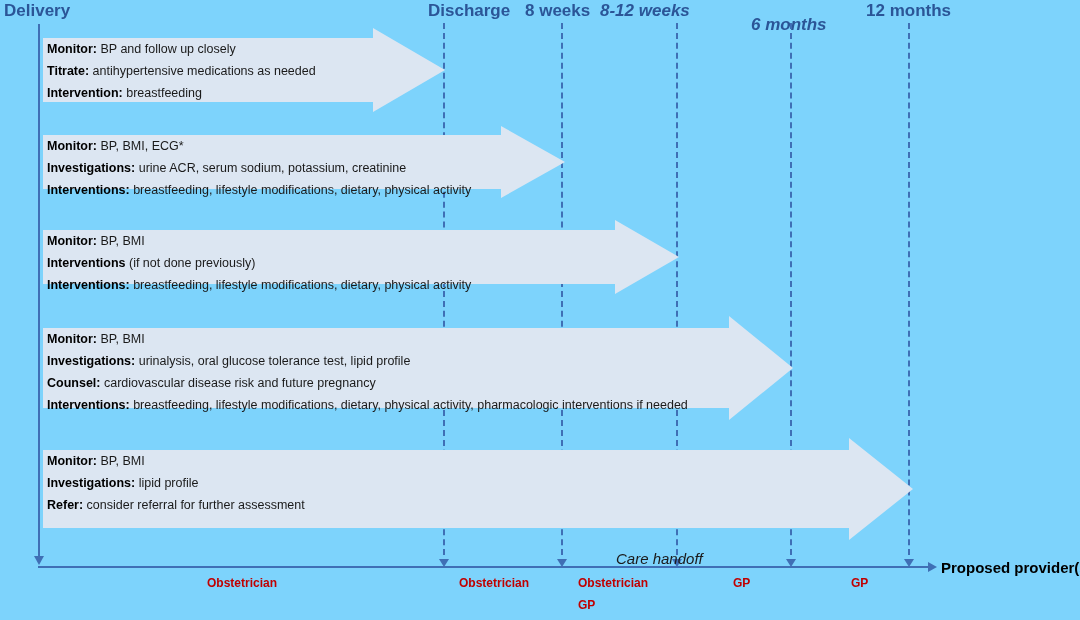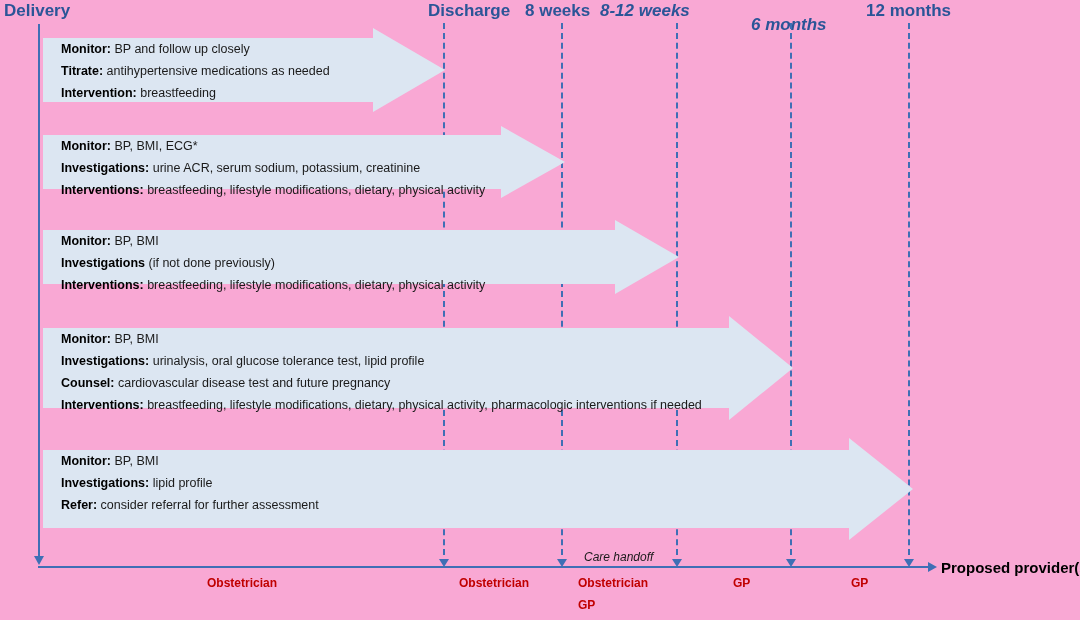--- a/index.html
+++ b/index.html
@@ -8,21 +8,21 @@
     background: #ffffff;
   }
   body {
     font-family: "Liberation Sans", sans-serif;
     -webkit-font-smoothing: antialiased;
   }
   #canvas {
     position: relative;
     width: 1080px;
     height: 620px;
-    background: #f9a8d4;
+    background: #7dd3fc;
     overflow: hidden;
   }
 
   
   .tl-label {
     position: absolute;
     color: #2b5597;
     font-weight: bold;
     font-size: 17px;
     white-space: nowrap;
@@ -81,21 +81,21 @@
     width: 100%;
     height: 100%;
   }
   .band .arrow-shape {
     fill: #dce6f2;
   }
   .band-text {
     position: absolute;
     left: 0;
     top: 0;
-    padding: 8px 0 0 18px;
+    padding: 8px 0 0 4px;
     box-sizing: border-box;
   }
   .line-item {
     font-size: 12.5px;
     color: #1a1a1a;
     line-height: 22px;
     white-space: nowrap;
   }
   .line-item b {
     font-weight: bold;
@@ -107,23 +107,24 @@
     position: absolute;
     color: #c00000;
     font-weight: bold;
     font-size: 12px;
     line-height: 22px;
     white-space: nowrap;
   }
   .handoff {
     position: absolute;
     font-style: italic;
-    font-size: 12px;
+    font-size: 15px;
     color: #1a1a1a;
     white-space: nowrap;
+    margin-left: 32px;
   }
   .axis-caption {
     position: absolute;
     font-weight: bold;
     font-size: 15px;
     color: #000000;
     white-space: nowrap;
   }
 </style>
 </head>
@@ -195,41 +196,41 @@
   <div class="band" style="left:43px; top:220px; width:636px; height:74px;">
     <svg viewBox="0 0 636 74" preserveAspectRatio="none">
       <polygon class="arrow-shape" points="0,10 572,10 572,0 636,37 572,74 572,64 0,64"></polygon>
     </svg>
   </div>
   <div class="band-text" style="left:43px; top:222px; width:636px; height:74px;">
     <div class="line-item">
       <b>Monitor:</b><span> BP, BMI</span>
     </div>
     <div class="line-item">
-      <b>Investigations</b><span> (if not done previously)</span>
+      <b>Interventions</b><span> (if not done previously)</span>
     </div>
     <div class="line-item">
       <b>Interventions:</b><span> breastfeeding, lifestyle modifications, dietary, physical activity</span>
     </div>
   </div>
 
   <div class="band" style="left:43px; top:316px; width:750px; height:104px;">
     <svg viewBox="0 0 750 104" preserveAspectRatio="none">
       <polygon class="arrow-shape" points="0,12 686,12 686,0 750,52 686,104 686,92 0,92"></polygon>
     </svg>
   </div>
   <div class="band-text" style="left:43px; top:320px; width:750px; height:104px;">
     <div class="line-item">
       <b>Monitor:</b><span> BP, BMI</span>
     </div>
     <div class="line-item">
       <b>Investigations:</b><span> urinalysis, oral glucose tolerance test, lipid profile</span>
     </div>
     <div class="line-item">
-      <b>Counsel:</b><span> cardiovascular disease test and future pregnancy</span>
+      <b>Counsel:</b><span> cardiovascular disease risk and future pregnancy</span>
     </div>
     <div class="line-item">
       <b>Interventions:</b><span> breastfeeding, lifestyle modifications, dietary, physical activity, pharmacologic interventions if needed</span>
     </div>
   </div>
 
   <div class="band" style="left:43px; top:438px; width:870px; height:102px;">
     <svg viewBox="0 0 870 102" preserveAspectRatio="none">
       <polygon class="arrow-shape" points="0,12 806,12 806,0 870,51 806,102 806,90 0,90"></polygon>
     </svg>

